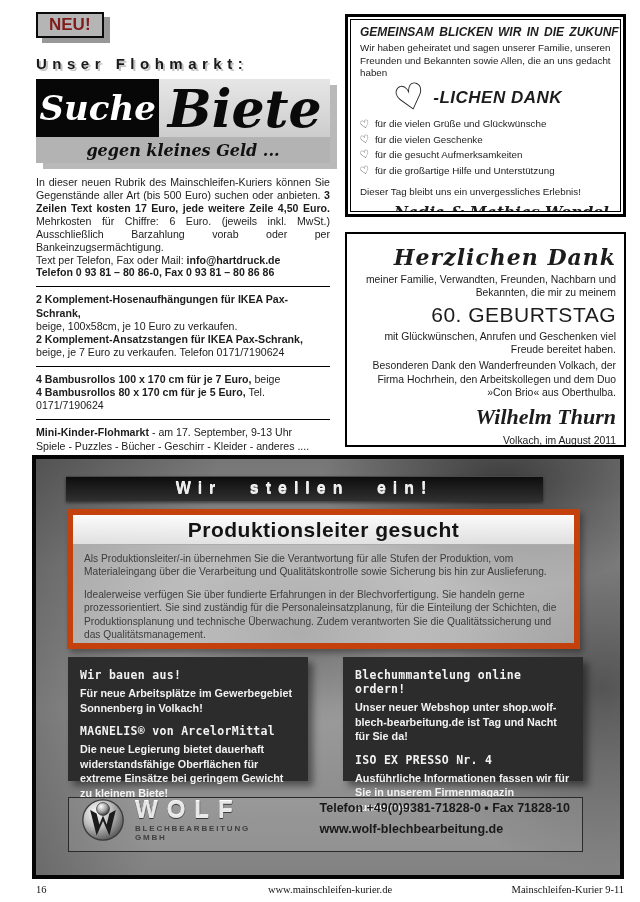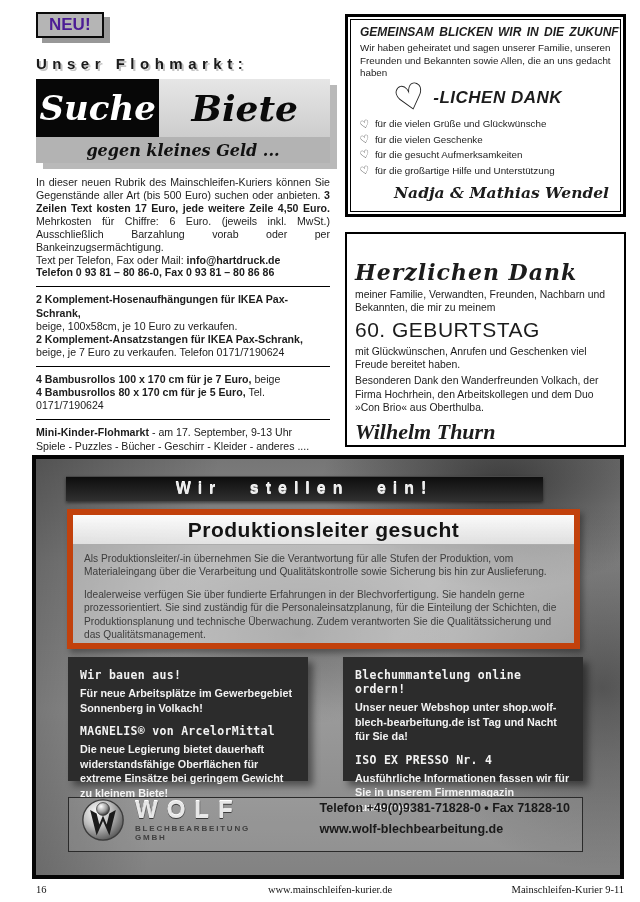--- a/index.html
+++ b/index.html
@@ -2,30 +2,30 @@
 <html><head>
 <meta charset="utf-8">
 <style>
   html,body{margin:0;padding:0;}
   body{width:640px;height:902px;position:relative;background:#ffffff;
        font-family:"Liberation Sans",sans-serif;color:#1c1c1c;overflow:hidden;}
 
   
   #left-col{position:absolute;left:36px;top:12px;width:294px;}
   .neu-badge{display:inline-block;background:#b5b5b5;border:2px solid #0a0a0a;
-    box-shadow:6px 5px 0 #989898;font-size:17px;font-weight:bold;padding:1px 11px;color:#4c1d95;}
+    box-shadow:6px 5px 0 #989898;font-size:17px;font-weight:bold;padding:1px 11px;color:#7f1d1d;}
   .floh-title{margin-top:17px;font-size:15px;font-weight:bold;letter-spacing:5.5px;
     color:#1a1a1a;text-shadow:2px 2px 0 #c4c4c4;white-space:nowrap;}
   .sb-logo{margin-top:7px;width:294px;box-shadow:7px 6px 0 #b9b9b9;}
   .sb-top{display:flex;height:58px;}
   .sb-suche{width:42%;background:#070707;color:#fff;display:flex;align-items:center;justify-content:center;
     font-family:"DejaVu Serif",serif;font-style:italic;font-weight:bold;font-size:34px;}
   .sb-biete{width:58%;background:linear-gradient(180deg,#e6e6e6,#cdcdcd);color:#0a0a0a;
     display:flex;align-items:center;justify-content:center;
-    font-family:"DejaVu Serif",serif;font-style:italic;font-weight:bold;font-size:36px;}
+    font-family:"DejaVu Serif",serif;font-style:italic;font-weight:bold;font-size:52px;}
   .sb-band{height:26px;background:#b3b3b3;display:flex;align-items:center;justify-content:center;
     font-family:"DejaVu Serif",serif;font-style:italic;font-weight:bold;font-size:16px;color:#111;}
   .intro{margin-top:13px;font-size:10.6px;line-height:1.22;text-align:justify;}
   .sep{border:0;border-top:1.4px solid #000;margin:7px 0 6px;}
   .sep-double{border-top:1.1px solid #000;border-bottom:1.1px solid #000;height:2.5px;margin-top:7px;}
   .ad-item{font-size:10.6px;line-height:1.24;margin:0;}
 
   
   .wedding{position:absolute;left:345px;top:14px;width:281px;height:203px;
     border:3px solid #000;box-sizing:border-box;padding:2px;background:#fff;}
@@ -35,21 +35,21 @@
   .w-dank{display:flex;align-items:center;margin:0 0 0 34px;height:37px;}
   .w-heart-big{font-size:36px;line-height:1;transform:rotate(-15deg);display:inline-block;margin-right:7px;}
   .w-dank-text{font-size:17px;font-weight:bold;font-style:italic;letter-spacing:0.5px;}
   .w-item{font-size:9.8px;line-height:1.4;display:flex;gap:5px;align-items:center;}
   .w-bullet{font-size:11px;transform:rotate(-15deg);display:inline-block;}
   .w-closing{font-size:9.8px;margin-top:8px;}
   .w-sig{text-align:right;font-family:"DejaVu Serif",serif;font-style:italic;font-weight:bold;
     font-size:15.5px;margin-top:5px;padding-right:2px;white-space:nowrap;}
 
   .birthday{position:absolute;left:345px;top:232px;width:281px;height:215px;border:2px solid #000;
-    box-sizing:border-box;text-align:left;padding:25px 8px 6px;overflow:hidden;background:#fff;}
+    box-sizing:border-box;text-align:right;padding:10px 8px 6px;overflow:hidden;background:#fff;}
   .b-script{font-family:"DejaVu Serif",serif;font-style:italic;font-weight:bold;font-size:22px;letter-spacing:1px;}
   .b-p{font-size:10.4px;line-height:1.26;margin:3px 0 0;}
   .b-big{font-size:21px;letter-spacing:0.5px;margin-top:4px;font-weight:400;}
   .b-sig{font-family:Liberation Serif, serif;font-style:italic;font-weight:bold;font-size:22px;margin-top:5px;}
   .b-place{font-size:10.4px;margin-top:5px;}
 
   
   .job-ad{position:absolute;left:32px;top:455px;width:592px;height:424px;
     border:4px solid #050505;box-sizing:border-box;overflow:hidden;}
   .ad-photo{position:absolute;inset:0;
@@ -169,20 +169,21 @@
       <span>für die vielen Geschenke</span>
     </div>
     <div class="w-item">
       <span class="w-bullet">♡</span>
       <span>für die gesucht Aufmerksamkeiten</span>
     </div>
     <div class="w-item">
       <span class="w-bullet">♡</span>
       <span>für die großartige Hilfe und Unterstützung</span>
     </div>
+    <div class="w-closing">Dieser Tag bleibt uns ein unvergessliches Erlebnis!</div>
     <div class="w-sig">Nadja &amp; Mathias Wendel</div>
 
   </div>
 </div>
 
 <div class="birthday">
   <div class="b-script">Herzlichen Dank</div>
   <div class="b-p">meiner Familie, Verwandten, Freunden, Nachbarn und Bekannten, die mir zu meinem</div>
   <div class="b-big">60. GEBURTSTAG</div>
   <div class="b-p">mit Glückwünschen, Anrufen und Geschenken viel Freude bereitet haben.</div>

